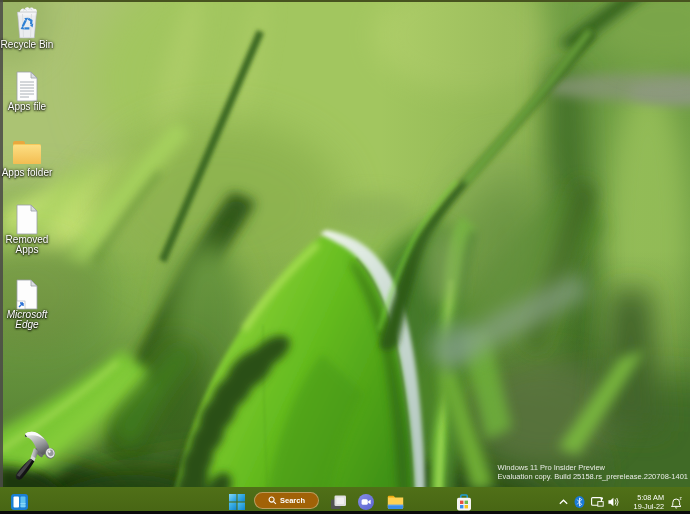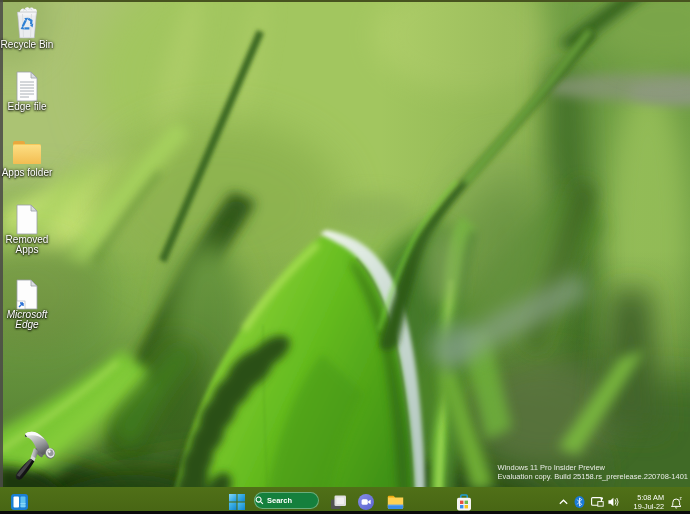--- a/index.html
+++ b/index.html
@@ -184,21 +184,21 @@
     <path d="M17,1 L17,7 L23,7 Z" fill="#d9dcdf" stroke="#9aa0a6" stroke-width="0.8"></path>
     <g stroke="#aab0b6" stroke-width="1">
       <line x1="6" y1="11" x2="20" y2="11"></line>
         <line x1="6" y1="14" x2="20" y2="14"></line>
       <line x1="6" y1="17" x2="20" y2="17"></line>
         <line x1="6" y1="20" x2="20" y2="20"></line>
       <line x1="6" y1="23" x2="20" y2="23"></line>
         <line x1="6" y1="26" x2="15" y2="26"></line>
     </g>
   </svg>
-  <div>Edge file</div>
+  <div>Apps file</div>
 </div>
 <div class="icon" style="left:0px;top:138px;">
   <svg width="32" height="30" viewBox="0 0 32 30">
     <path d="M2,5 Q2,3 4,3 L12,3 Q14,3 14,5 L14,8 L2,8 Z" fill="#e9a83f"></path>
     <rect x="2" y="6" width="28" height="20" rx="1.5" fill="#f6c85a"></rect>
     <rect x="2" y="7" width="28" height="19" rx="1.5" fill="url(#fgrad)"></rect>
   </svg>
   <div>Apps folder</div>
   <svg width="0" height="0">
       <defs>
@@ -283,21 +283,21 @@
         <stop offset="1" stop-color="#1187cf"></stop>
       </linearGradient>
     </defs>
   <rect x="0" y="0" width="7" height="7" fill="url(#wg)"></rect>
   <rect x="8" y="0" width="7" height="7" fill="url(#wg2)"></rect>
   <rect x="0" y="8" width="7" height="7" fill="url(#wg2)"></rect>
   <rect x="8" y="8" width="7" height="7" fill="url(#wg2)"></rect>
 </svg>
 
 <div style="position:absolute;left:254px;top:492px;width:65px;height:17px;border-radius:9px;
-     background:#15803d;border:1px solid rgba(225,235,210,0.42);display:flex;align-items:center;color:#fff;">
+     background:#a16207;border:1px solid rgba(225,235,210,0.42);display:flex;align-items:center;justify-content:center;color:#fff;">
   <svg width="9" height="9" viewBox="0 0 10 10" style="margin-right:3px;">
     <circle cx="4" cy="4" r="2.8" fill="none" stroke="#fff" stroke-width="1.2"></circle>
     <line x1="6.2" y1="6.2" x2="8.8" y2="8.8" stroke="#fff" stroke-width="1.2"></line>
   </svg>
   <span style="font-size:7.5px;font-weight:bold;">Search</span>
 </div>
 
 <svg style="position:absolute;left:331px;top:495px;" width="15" height="15" viewBox="0 0 15 15">
   <rect x="0" y="4.5" width="9.5" height="9.5" rx="1.2" fill="#525252"></rect>
   <rect x="3.5" y="0.5" width="11.5" height="10.5" rx="1.2" fill="#dededd"></rect>

